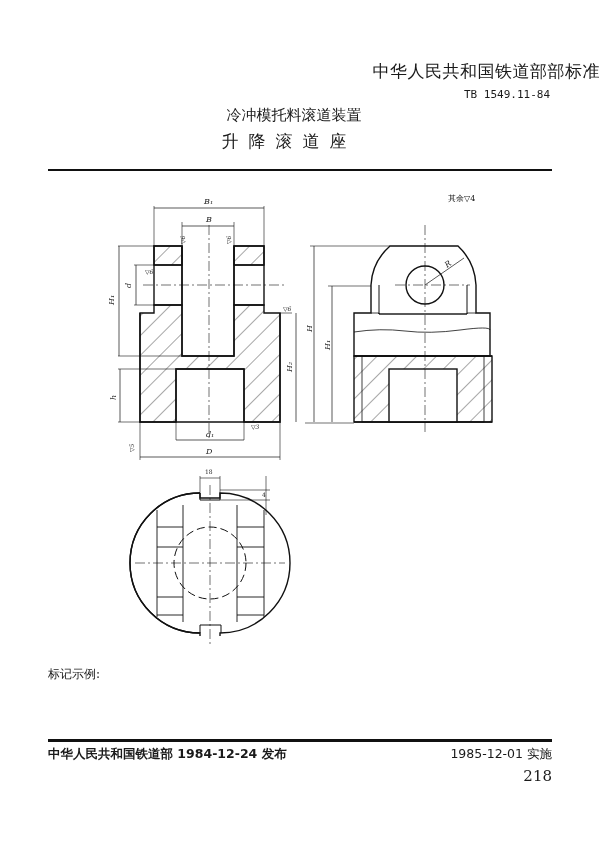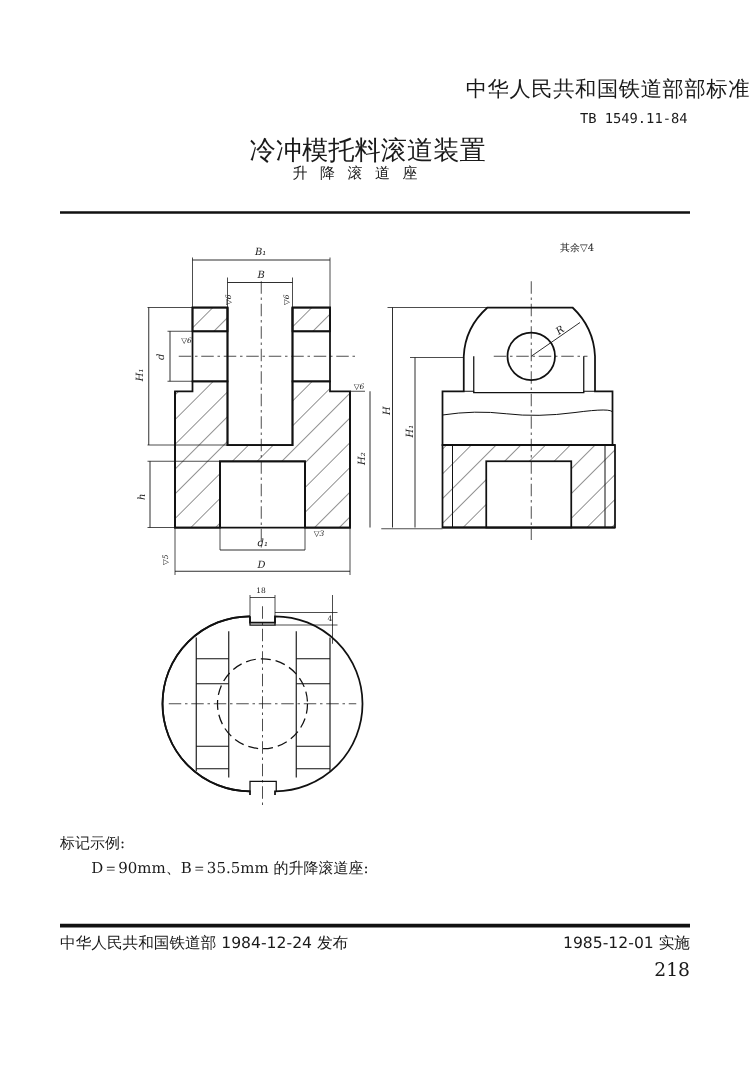--- a/index.html
+++ b/index.html
@@ -1,32 +1,32 @@
 <!DOCTYPE html>
 <html><head>
   <meta charset="utf-8">
   <style>
     html, body { margin: 0; padding: 0; background: #ffffff; }
     body { width: 600px; height: 853px; position: relative; overflow: hidden; font-family: "DejaVu Sans", sans-serif; color: #1a1a1a; }
     .abs { position: absolute; }
     .std-org { left: 0; width: 600px; top: 60px; text-align: right; font-size: 17px; letter-spacing: 0.5px; padding-left: 0; }
     .std-org span { display: inline-block; margin-left: -30px; }
     .std-code { right: 50px; top: 88px; font-size: 11px; font-family: "DejaVu Sans Mono", monospace; }
-    .title1 { left: 0; width: 600px; top: 106px; text-align: center; font-size: 21px; }
+    .title1 { left: 0; width: 600px; top: 106px; text-align: center; font-size: 15px; }
     .title1 span { display: inline-block; margin-left: -12px; }
-    .title2 { left: 0; width: 592px; top: 130px; text-align: center; font-size: 12px; letter-spacing: 10px; }
+    .title2 { left: 0; width: 592px; top: 130px; text-align: center; font-size: 17px; letter-spacing: 10px; }
     .title2 span { display: inline-block; margin-left: -14px; }
     .rule-top { left: 48px; width: 504px; top: 169px; height: 2px; background: #111; }
     .rule-bottom { left: 48px; width: 504px; top: 739px; height: 3px; background: #111; }
     .drawing { left: 0; top: 180px; }
     .marking { left: 48px; top: 664px; font-family: "DejaVu Serif", serif; font-size: 12px; line-height: 20px; }
     .marking .l2 { padding-left: 25px; }
     .marking .l3 { padding-left: 55px; }
     .marking .l3 .gap { display: inline-block; width: 14px; }
-    .footer-left { left: 48px; top: 746px; font-size: 12.5px; }
+    .footer-left { left: 48px; top: 746px; font-size: 12.5px; font-weight: bold; }
     .footer-right { right: 48px; top: 746px; font-size: 12.5px; }
     .page-num { right: 48px; top: 767px; font-size: 15px; font-family: "DejaVu Serif", serif; }
     svg text { font-family: "DejaVu Serif", serif; font-style: italic; }
   </style>
 </head>
 <body>
 
 <div class="abs std-org"><span>中华人民共和国铁道部部标准</span></div>
 <div class="abs std-code">TB 1549.11-84</div>
 <div class="abs title1"><span>冷冲模托料滚道装置</span></div>
@@ -155,19 +155,18 @@
   </g>
   <path d="M200,493 A70,70 0 0 0 200,633" stroke="#111" stroke-width="1.4" fill="none"></path>
   <g fill="#222" font-size="6">
     <text x="205" y="474" style="font-style:normal">18</text>
     <text x="262" y="497" style="font-style:normal">4</text>
   </g>
 </svg>
 
 <div class="abs marking">
   <div>标记示例:</div>
-  <div class="l2">D＝90mm、B＝35.5mm 的升降滚道座:</div>
 </div>
 
 <div class="abs rule-bottom"></div>
 <div class="abs footer-left">中华人民共和国铁道部 1984-12-24 发布</div>
 <div class="abs footer-right">1985-12-01 实施</div>
 <div class="abs page-num">218</div>
 
 </body></html>

